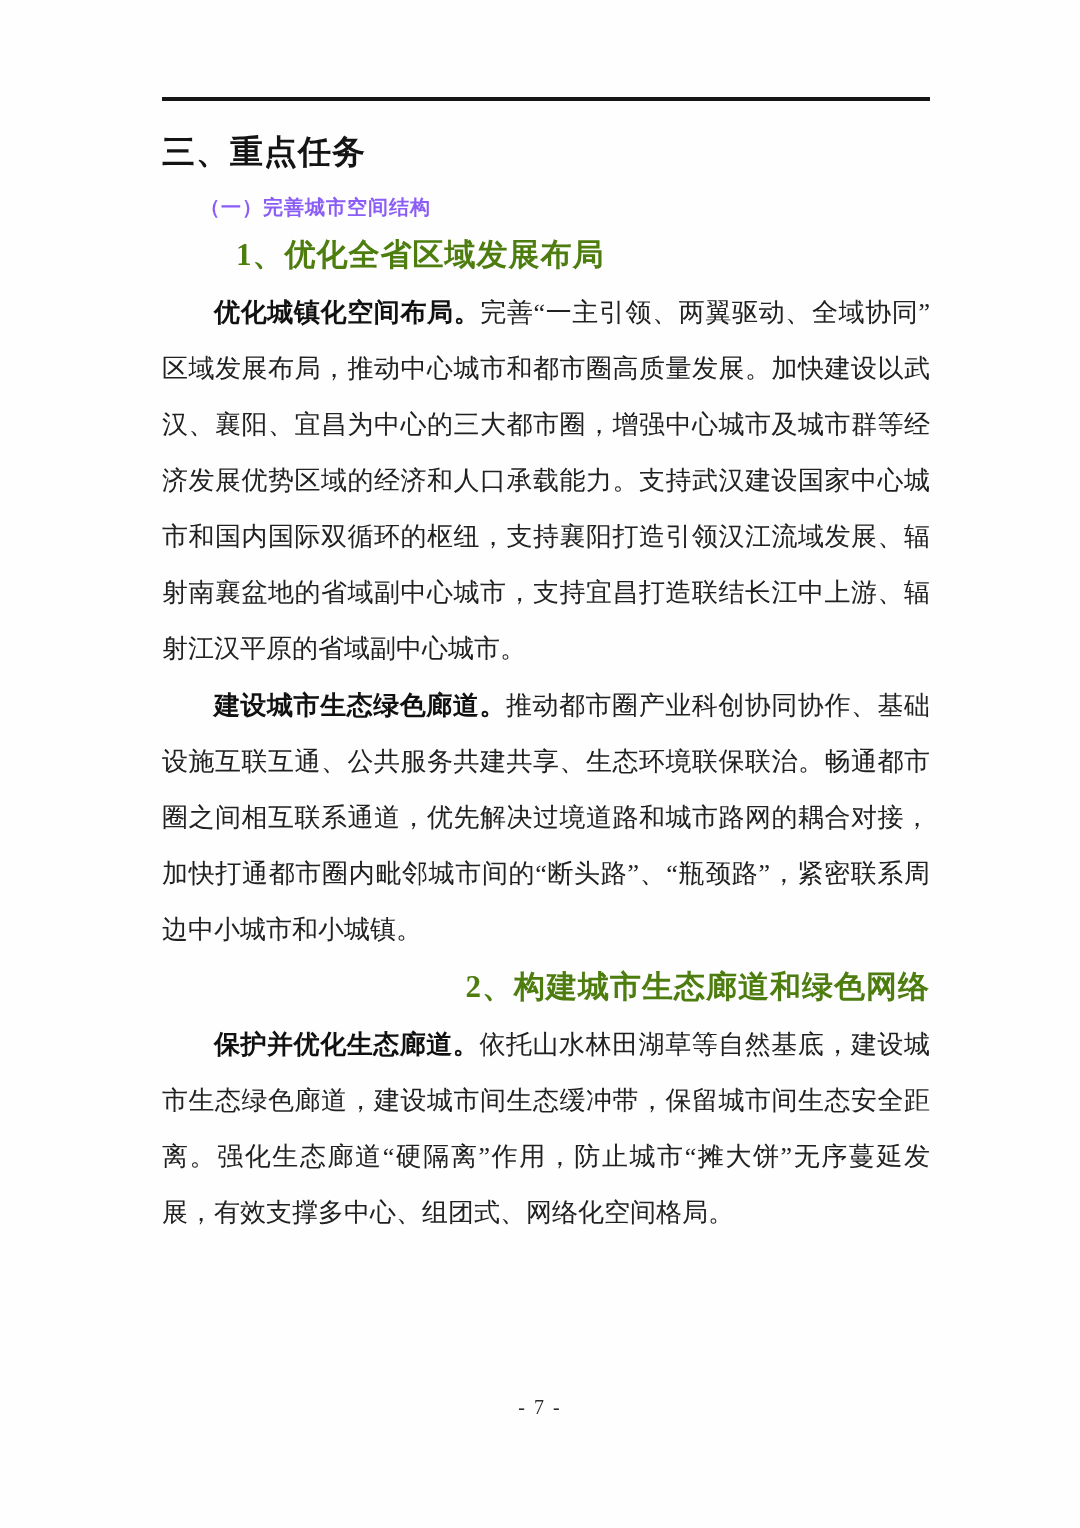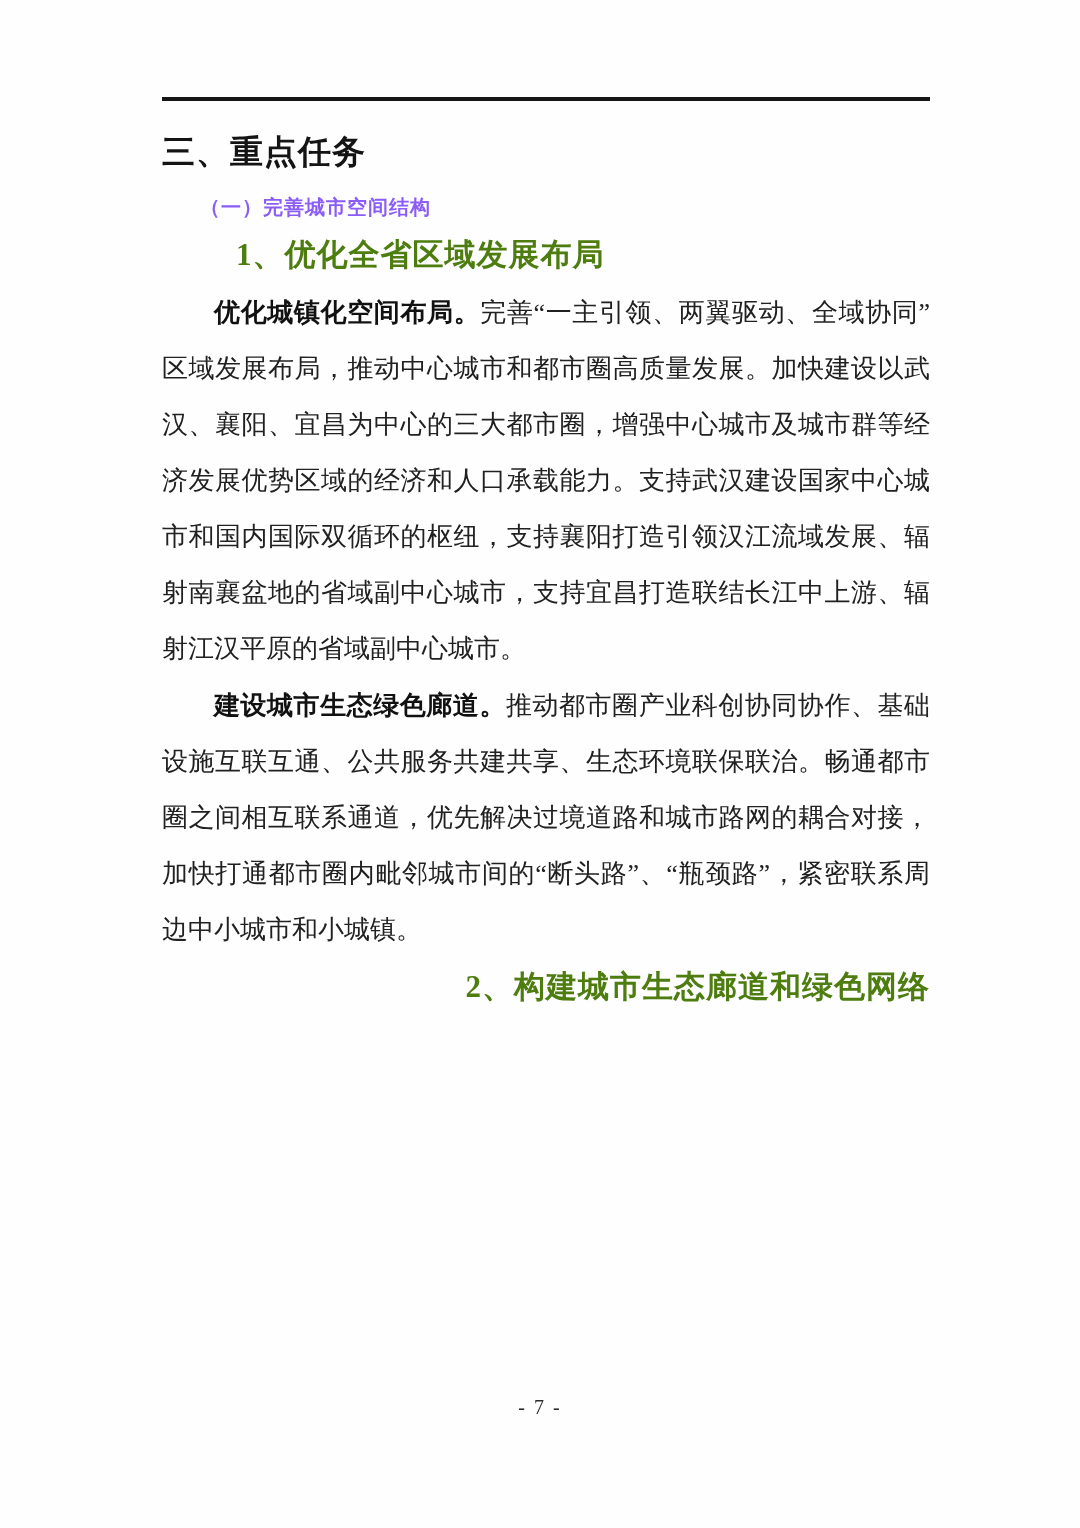--- a/index.html
+++ b/index.html
@@ -100,19 +100,20 @@
     <div class="h2">（一）完善城市空间结构</div>
 
     <div class="h3">1、优化全省区域发展布局</div>
 
     <p class="para"><span class="lead">优化城镇化空间布局。</span><span>完善“一主引领、两翼驱动、全域协同”区域发展布局，推动中心城市和都市圈高质量发展。加快建设以武汉、襄阳、宜昌为中心的三大都市圈，增强中心城市及城市群等经济发展优势区域的经济和人口承载能力。支持武汉建设国家中心城市和国内国际双循环的枢纽，支持襄阳打造引领汉江流域发展、辐射南襄盆地的省域副中心城市，支持宜昌打造联结长江中上游、辐射江汉平原的省域副中心城市。</span></p>
 
     <p class="para"><span class="lead">建设城市生态绿色廊道。</span><span>推动都市圈产业科创协同协作、基础设施互联互通、公共服务共建共享、生态环境联保联治。畅通都市圈之间相互联系通道，优先解决过境道路和城市路网的耦合对接，加快打通都市圈内毗邻城市间的“断头路”、“瓶颈路”，紧密联系周边中小城市和小城镇。</span></p>
 
     <div class="h3 h3-mid">2、构建城市生态廊道和绿色网络</div>
 
+    <p class="para"><span class="lead">保护并优化生态廊道。</span><span>依托山水林田湖草等自然基底，建设城市生态绿色廊道，建设城市间生态缓冲带，保留城市间生态安全距离。强化生态廊道“硬隔离”作用，防止城市“摊大饼”无序蔓延发展，有效支撑多中心、组团式、网络化空间格局。</span></p>
 
 
   </div>
 
   <div class="page-number">- 7 -</div>
 
 </div>
 
 </body></html>

